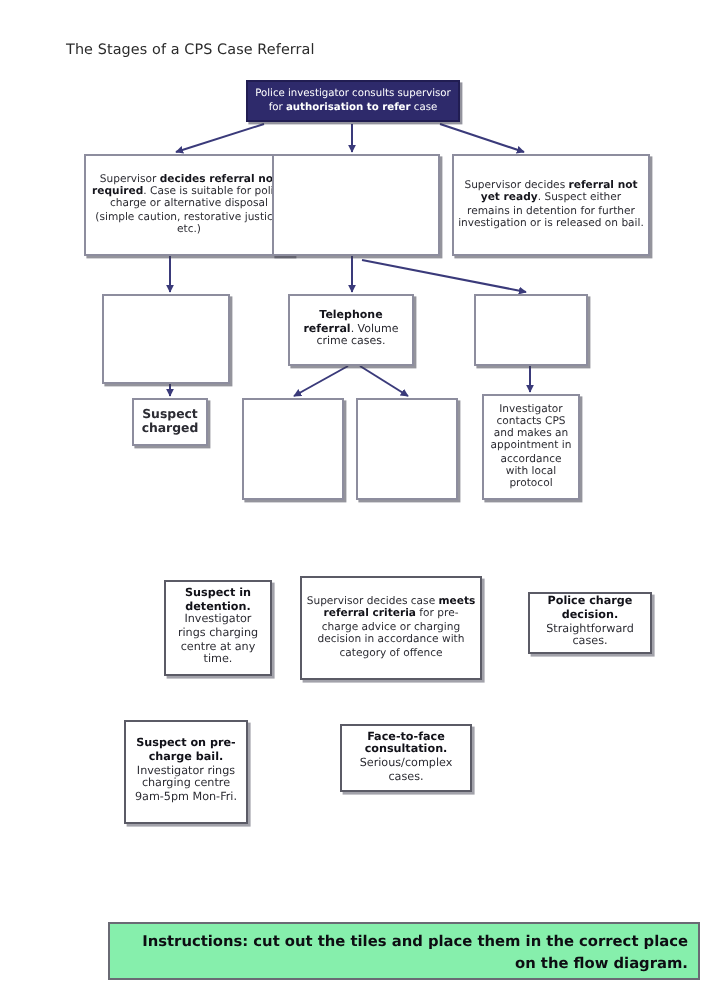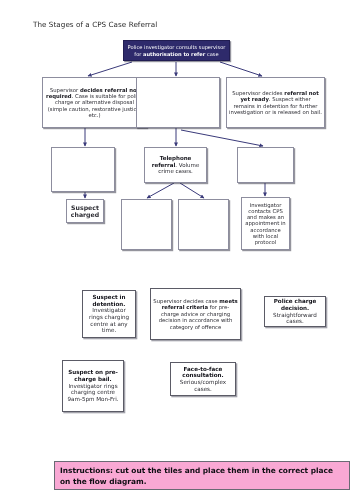--- a/index.html
+++ b/index.html
@@ -65,25 +65,25 @@
     padding:3px 2px;
     font-size:5.6px;
   }
   .tile b{font-weight:bold;color:#111118;}
 
   
   .instr{
     position:absolute;box-sizing:border-box;
     left:38px;top:461px;width:296px;height:29px;
     border:1px solid #6a6a74;
-    background:#f9a8d4;
+    background:#86efac;
     font-size:7.4px;font-weight:bold;color:#0d0d12;
     line-height:1.45;
     padding:4px 5px 0 5px;
-    text-align:left;
+    text-align:right;
   }
 </style>
 </head>
 <body>
 
 <div id="stage">
 
   <div class="doc-title">The Stages of a CPS Case Referral</div>
 
   <svg id="wires" viewBox="0 0 353 500">

